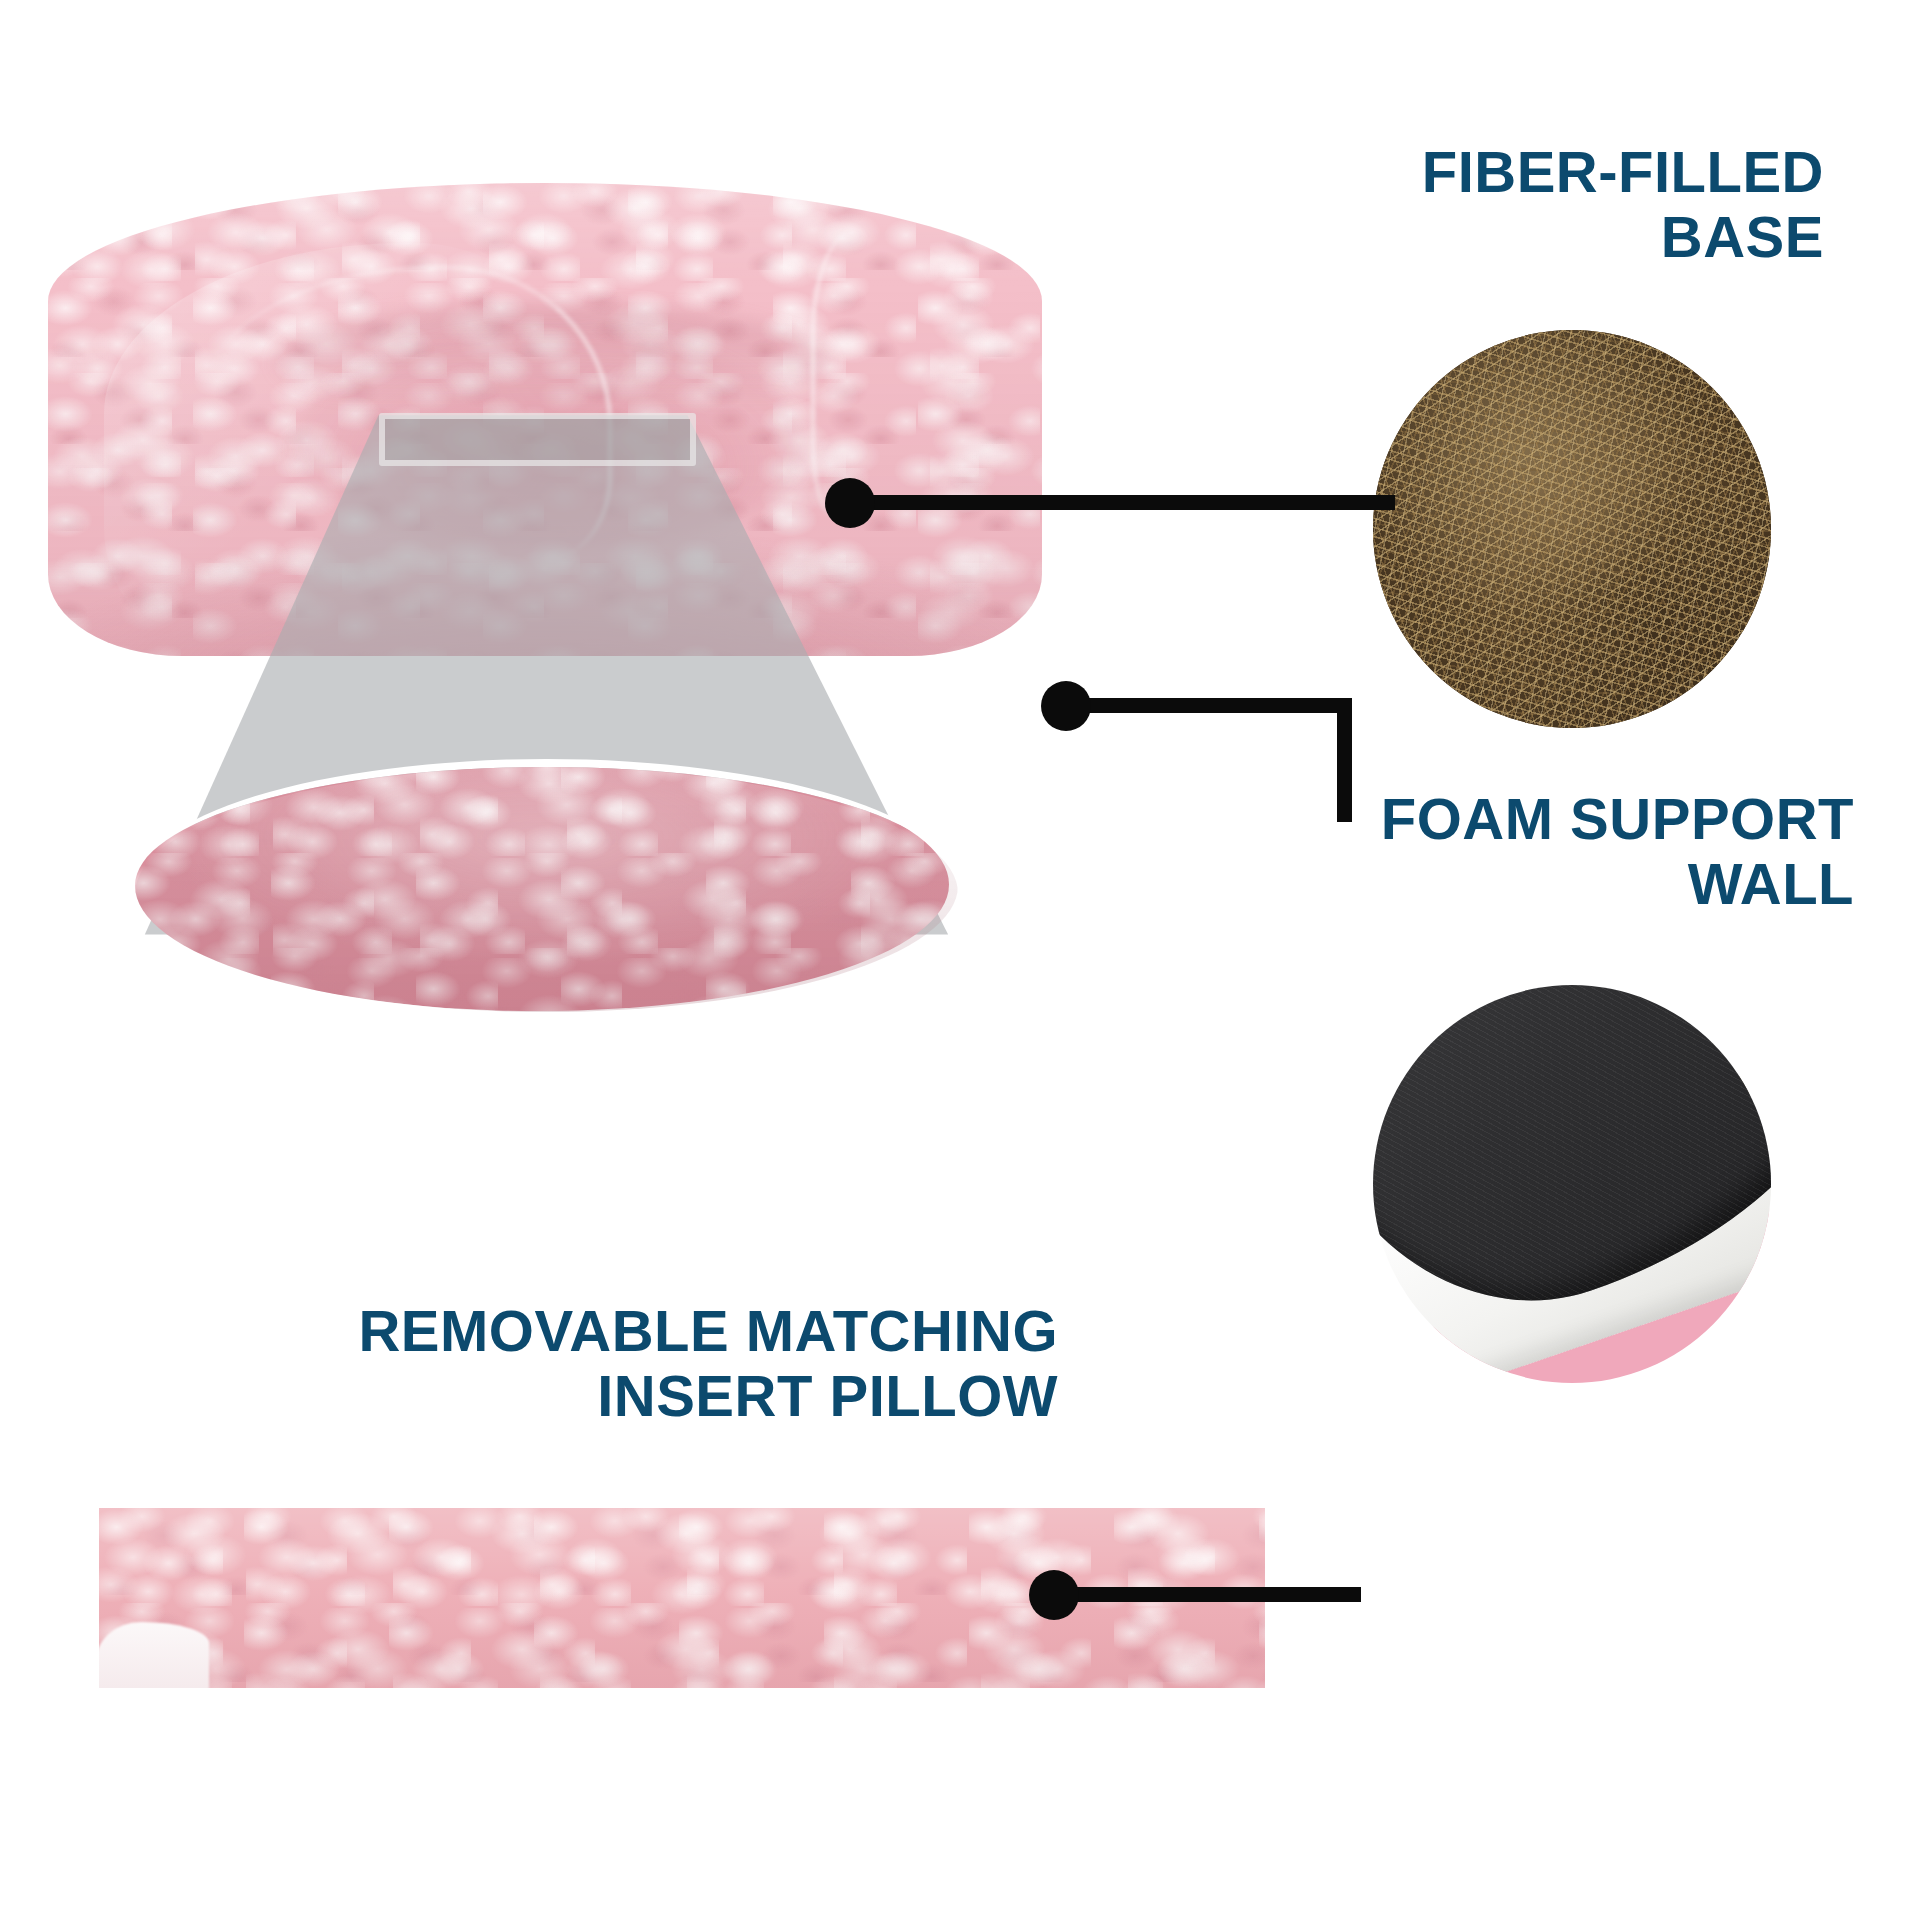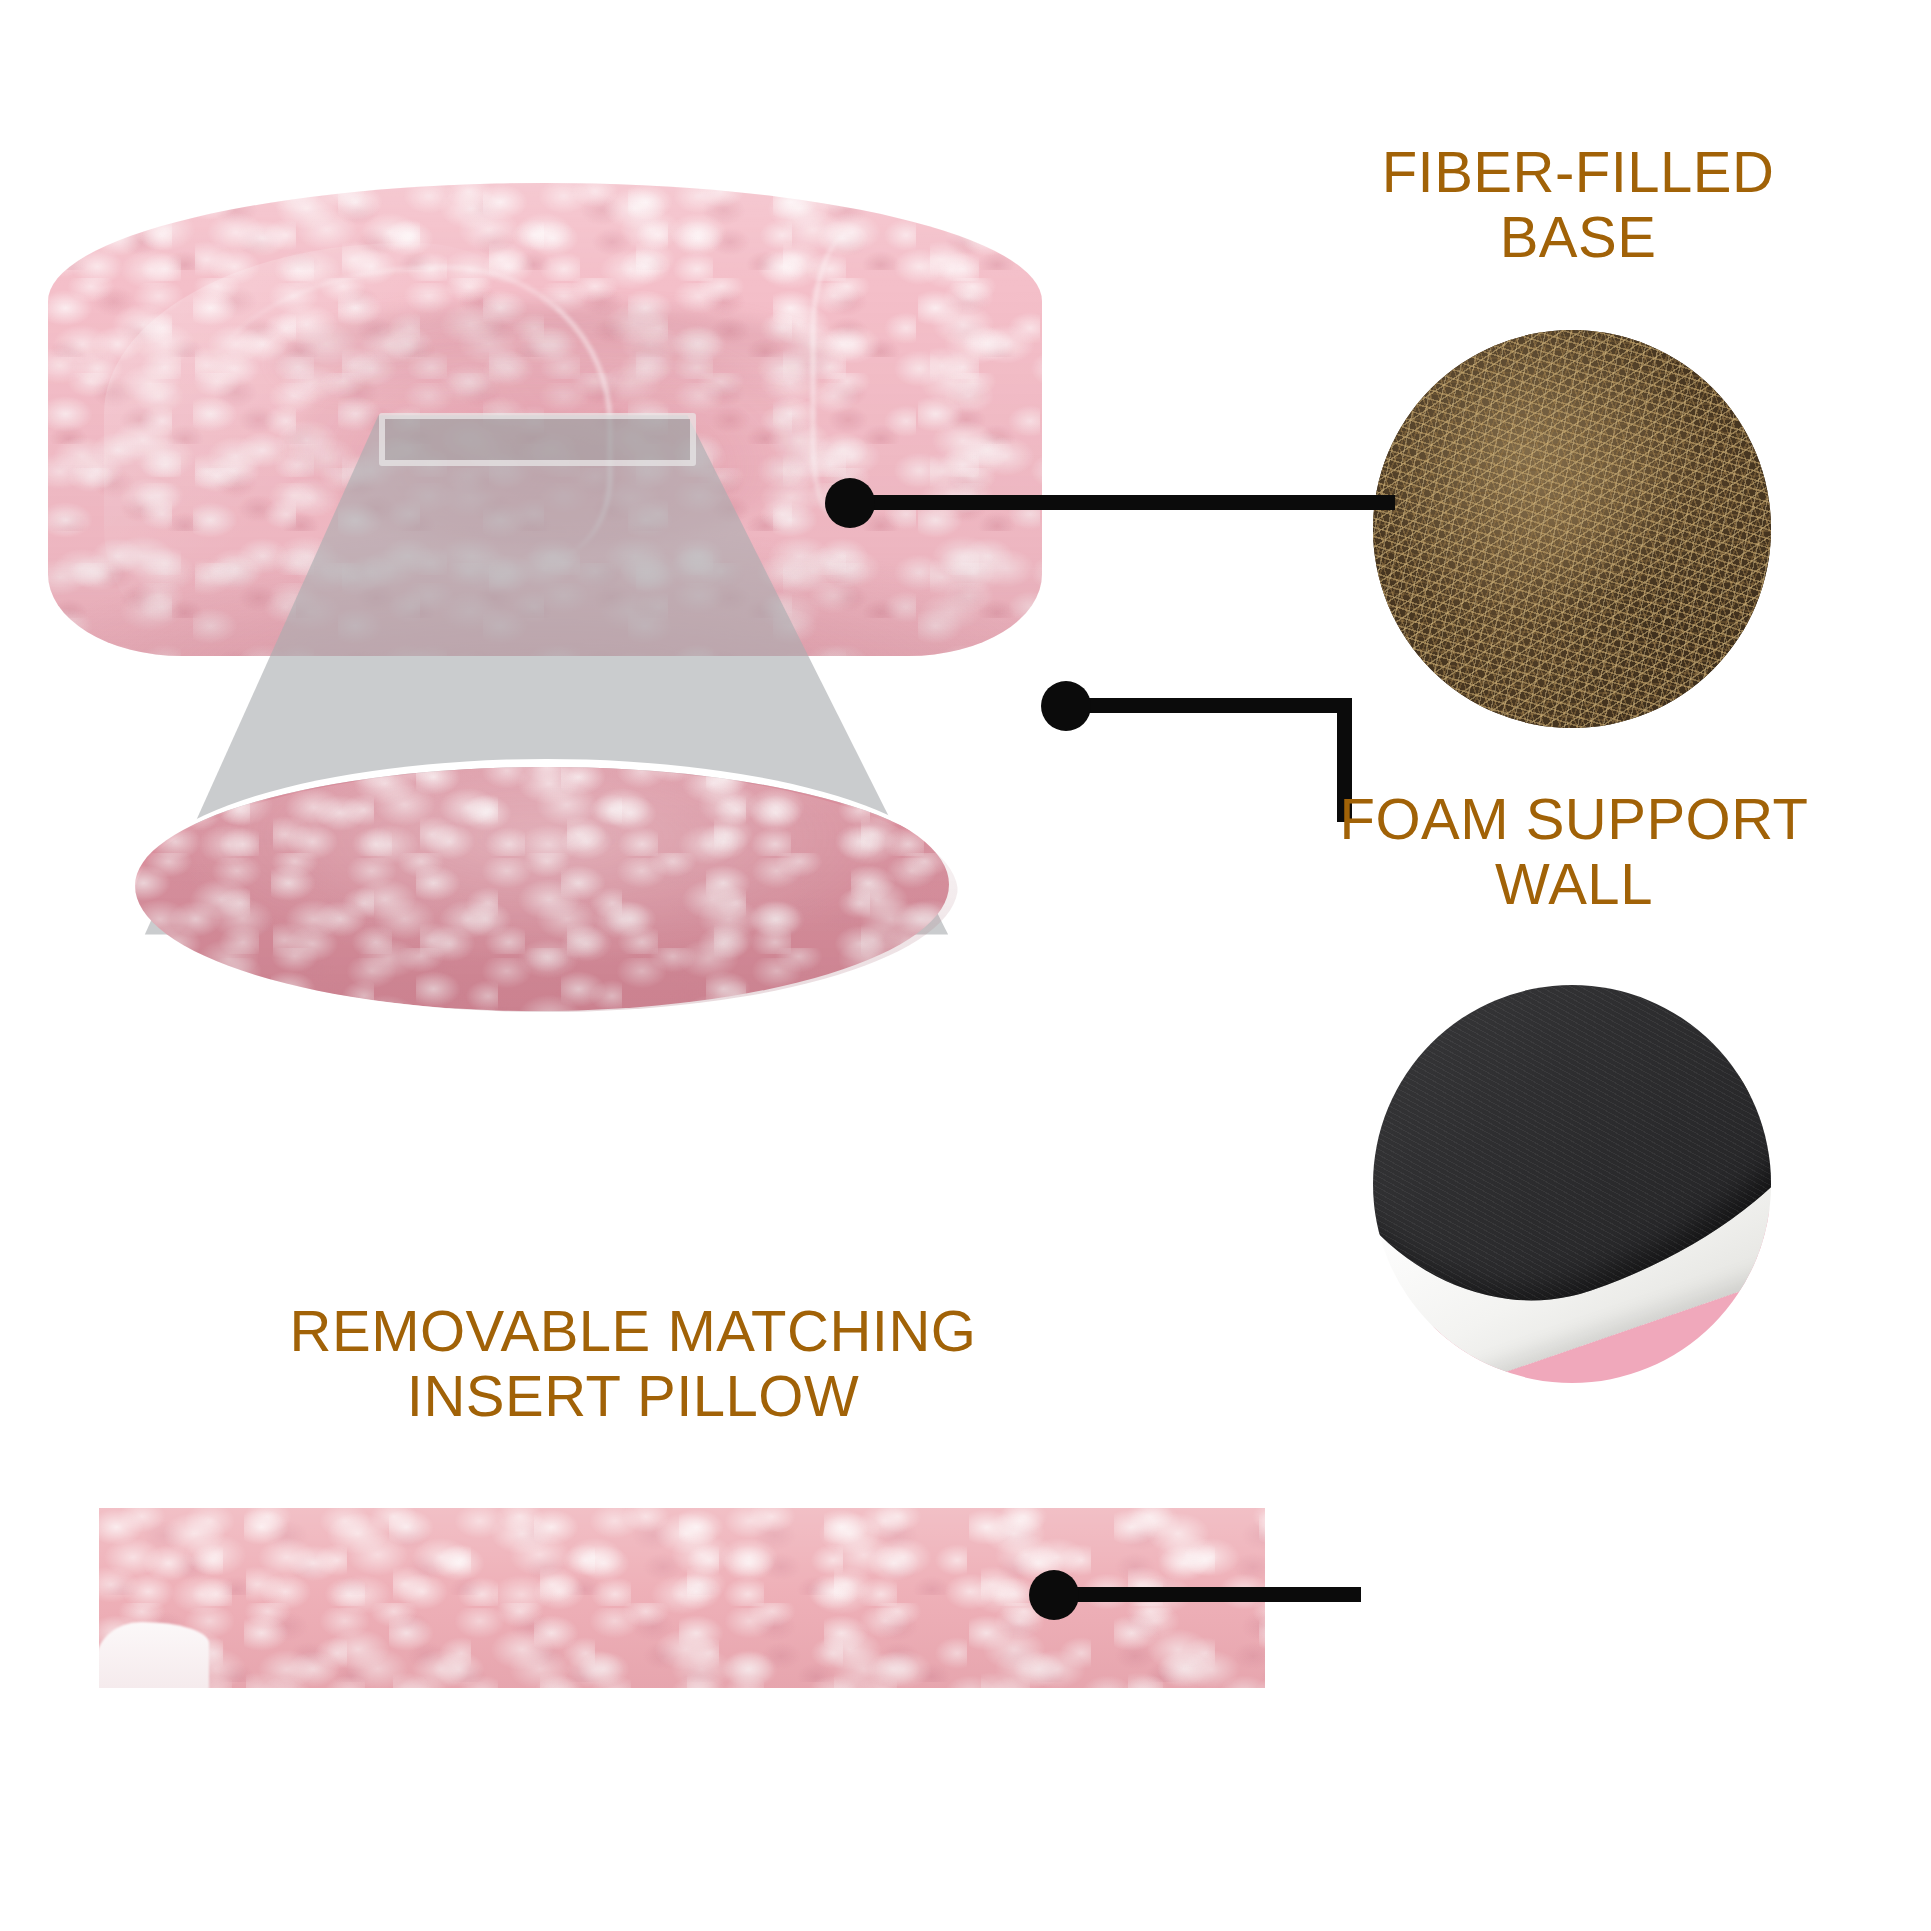--- a/index.html
+++ b/index.html
@@ -9,23 +9,23 @@
     font-family:"Liberation Sans", sans-serif;
     overflow:hidden;
     position:relative;
   }
   #stage{position:absolute;left:0;top:0;width:1931px;height:1931px;}
   .abs{position:absolute;}
 
   
   .callout-text{
     position:absolute;
-    font-weight:normal;
-    color:#a16207;
-    text-align:center;
+    font-weight:bold;
+    color:#0c4a6e;
+    text-align:right;
     line-height:1.12;
     letter-spacing:0.5px;
     white-space:pre-line;
     font-size:58px;
   }
 
   
   .lead-line{position:absolute;background:#0b0b0b;}
   .lead-dot{position:absolute;background:#0b0b0b;border-radius:50%;}
 

